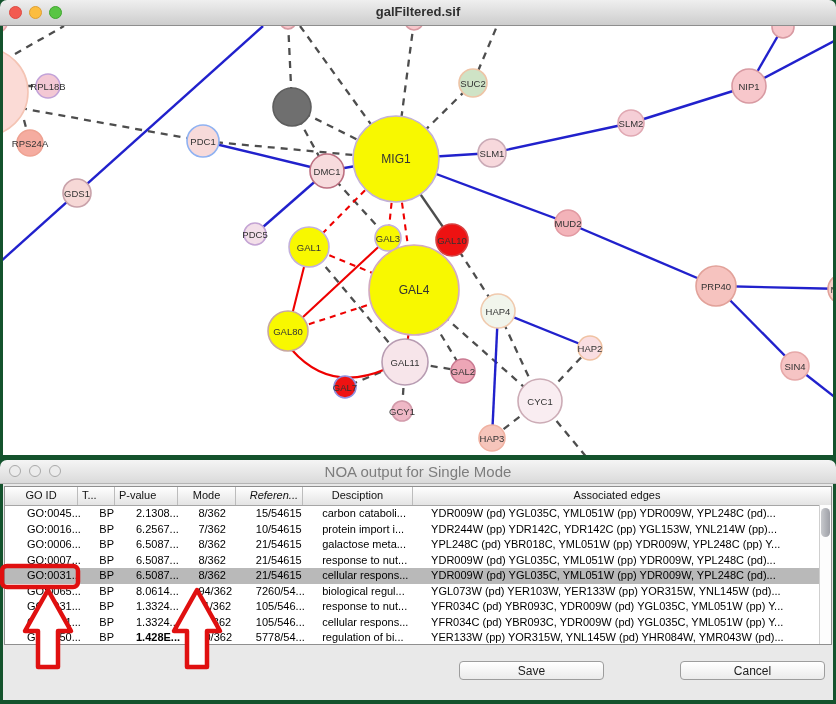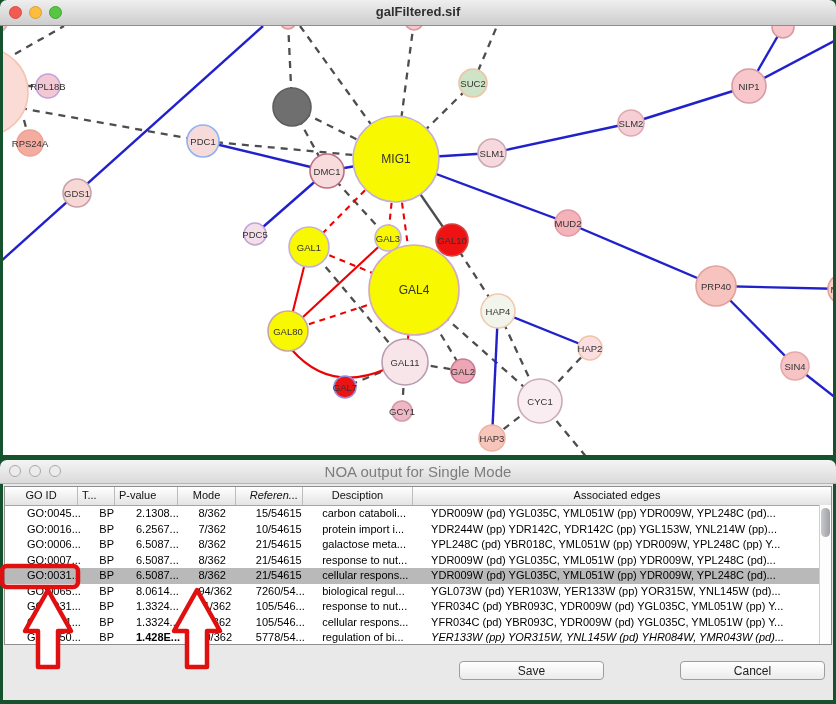--- a/index.html
+++ b/index.html
@@ -275,21 +275,21 @@
             <div class="td" style="width: 110px;">cellular respons...</div>
             <div class="td" style="width: 408px;">YFR034C (pd) YBR093C, YDR009W (pd) YGL035C, YML051W (pp) Y...</div>
           </div>
           <div class="tr">
             <div class="td" style="width: 73px;">GO:0050...</div>
             <div class="td" style="width: 37px;">BP</div>
             <div class="td" style="width: 63px; font-weight: bold;">1.428E...</div>
             <div class="td" style="width: 58px;">80/362</div>
             <div class="td" style="width: 67px;">5778/54...</div>
             <div class="td" style="width: 110px;">regulation of bi...</div>
-            <div class="td" style="width: 408px; font-style: italic;">YER133W (pp) YOR315W, YNL145W (pd) YHR084W, YMR043W (pd)...</div>
+            <div class="td" style="width: 408px;">YER133W (pp) YOR315W, YNL145W (pd) YHR084W, YMR043W (pd)...</div>
           </div>
         </div>
       <div class="sb">
         <div class="thumb"></div>
       </div>
     </div>
     <button class="btn save">Save</button>
     <button class="btn cancel">Cancel</button>
   </div>
 

